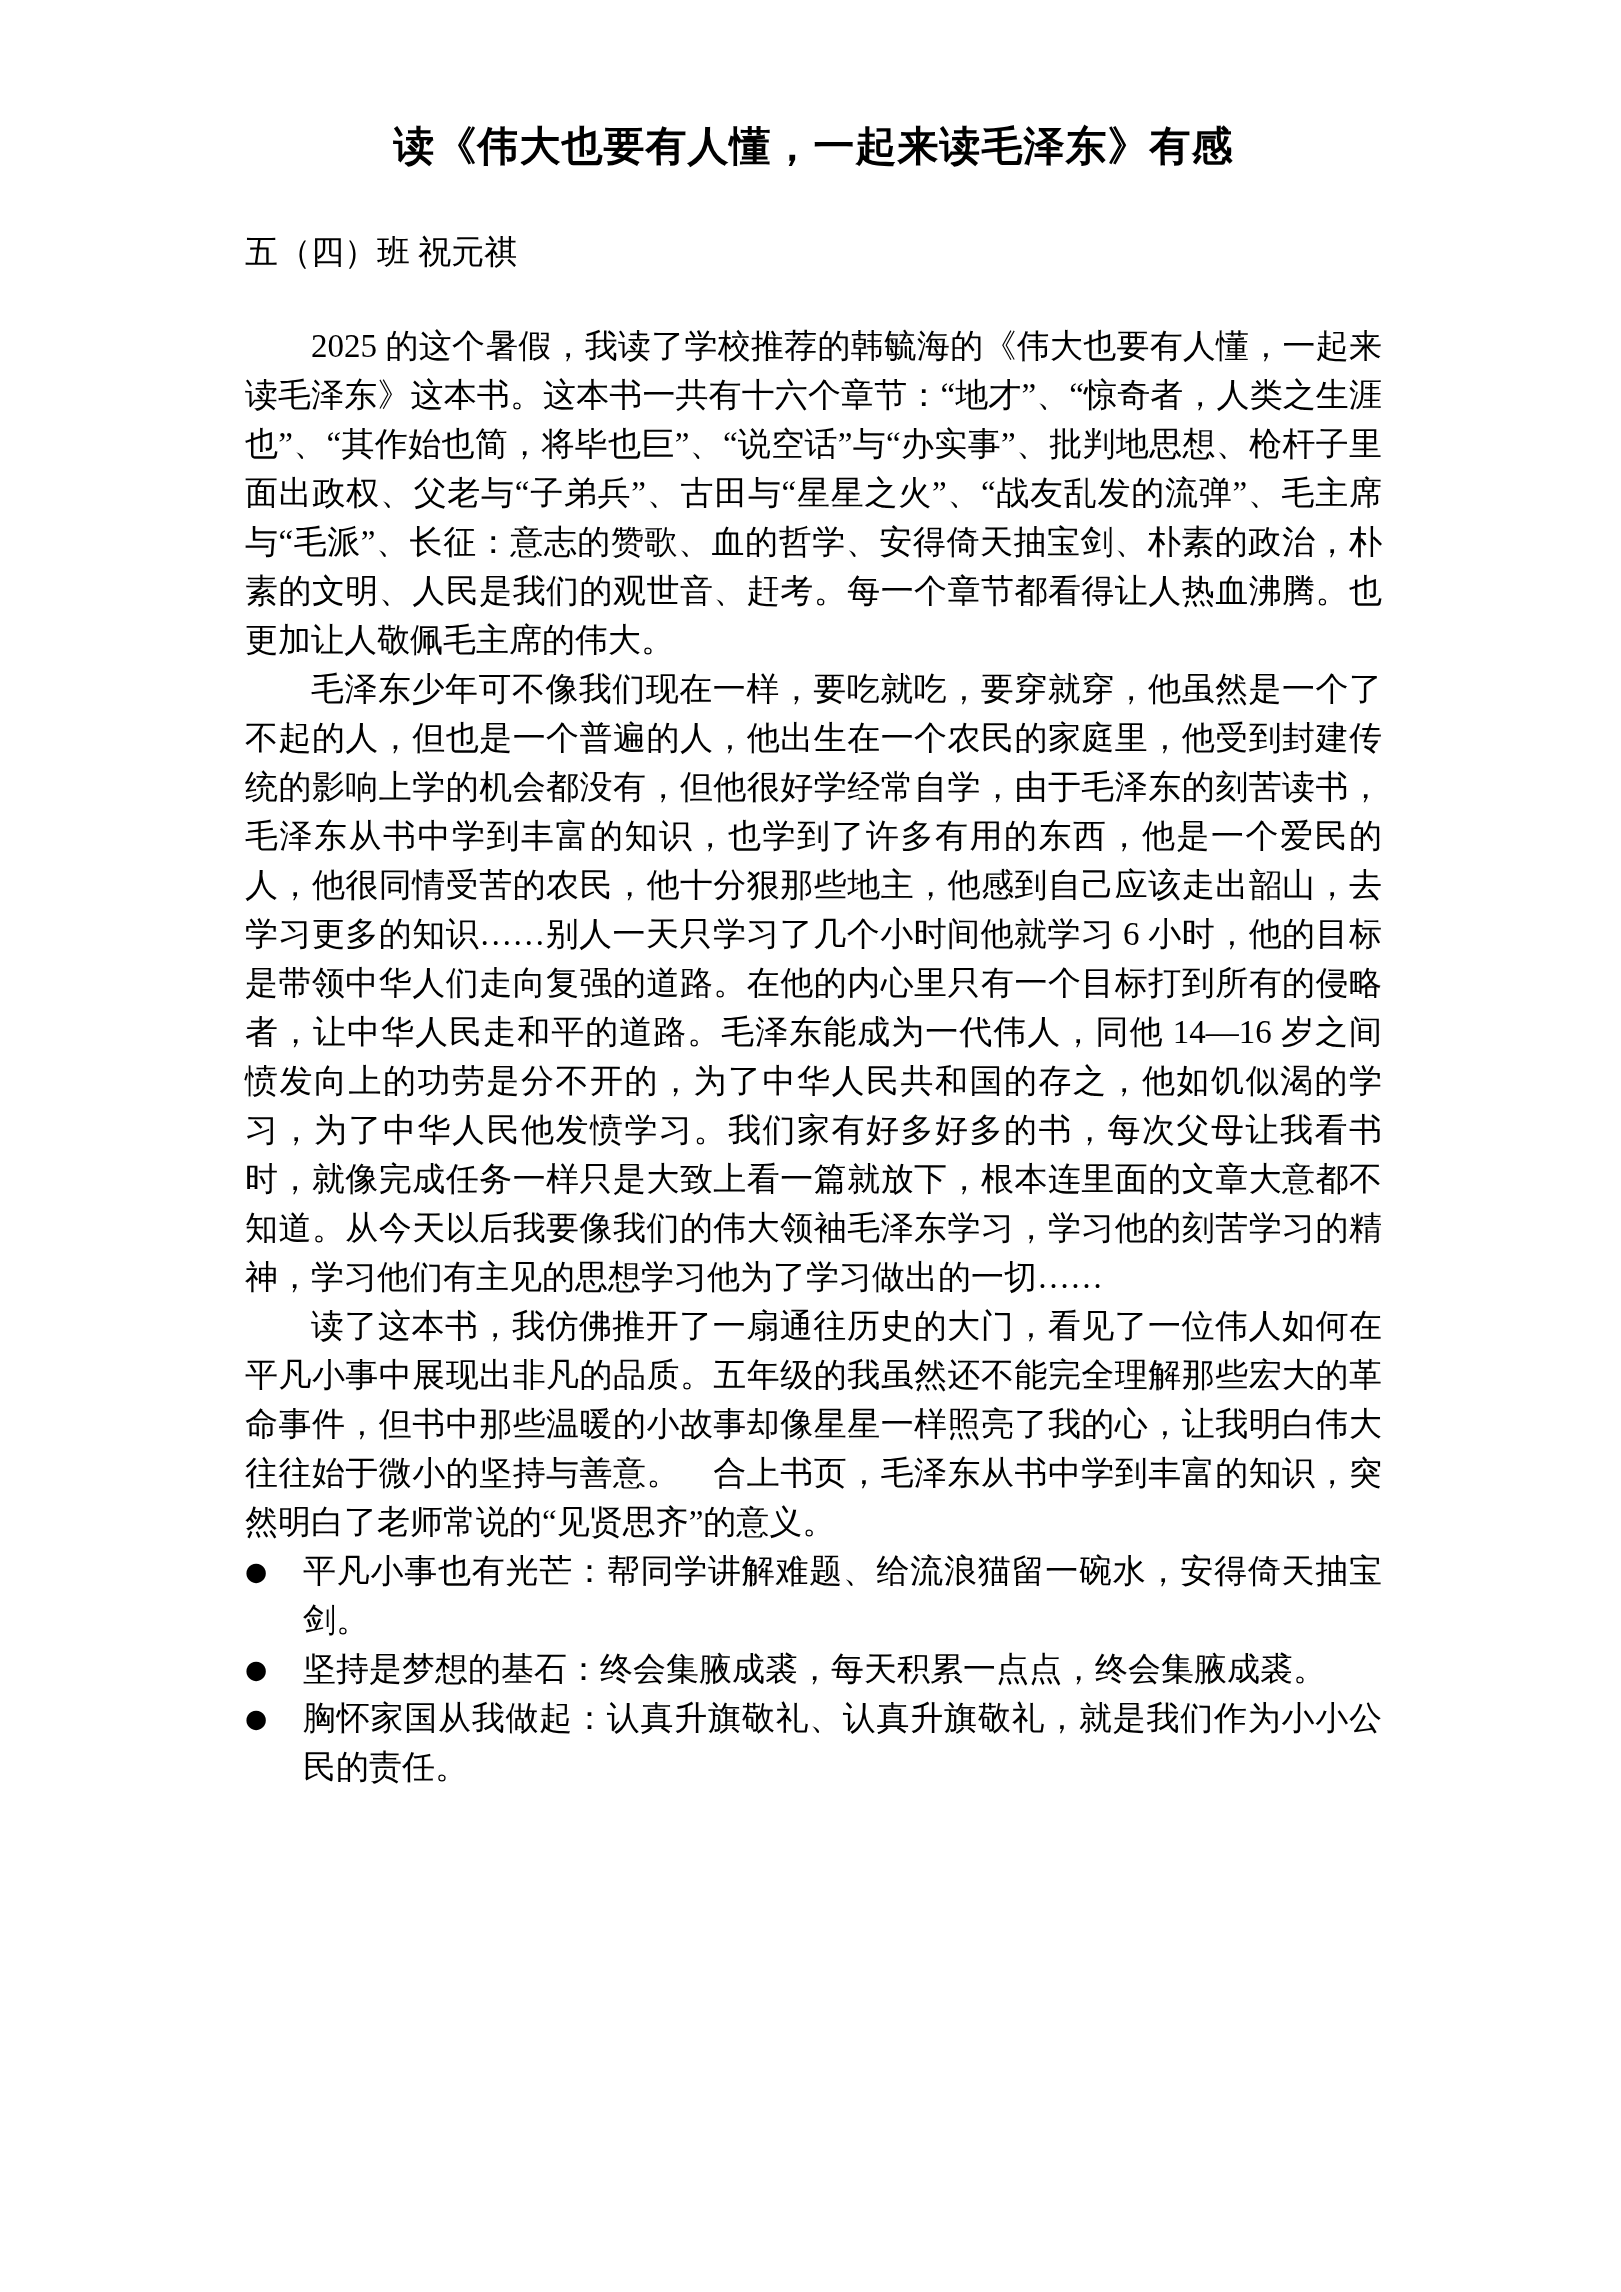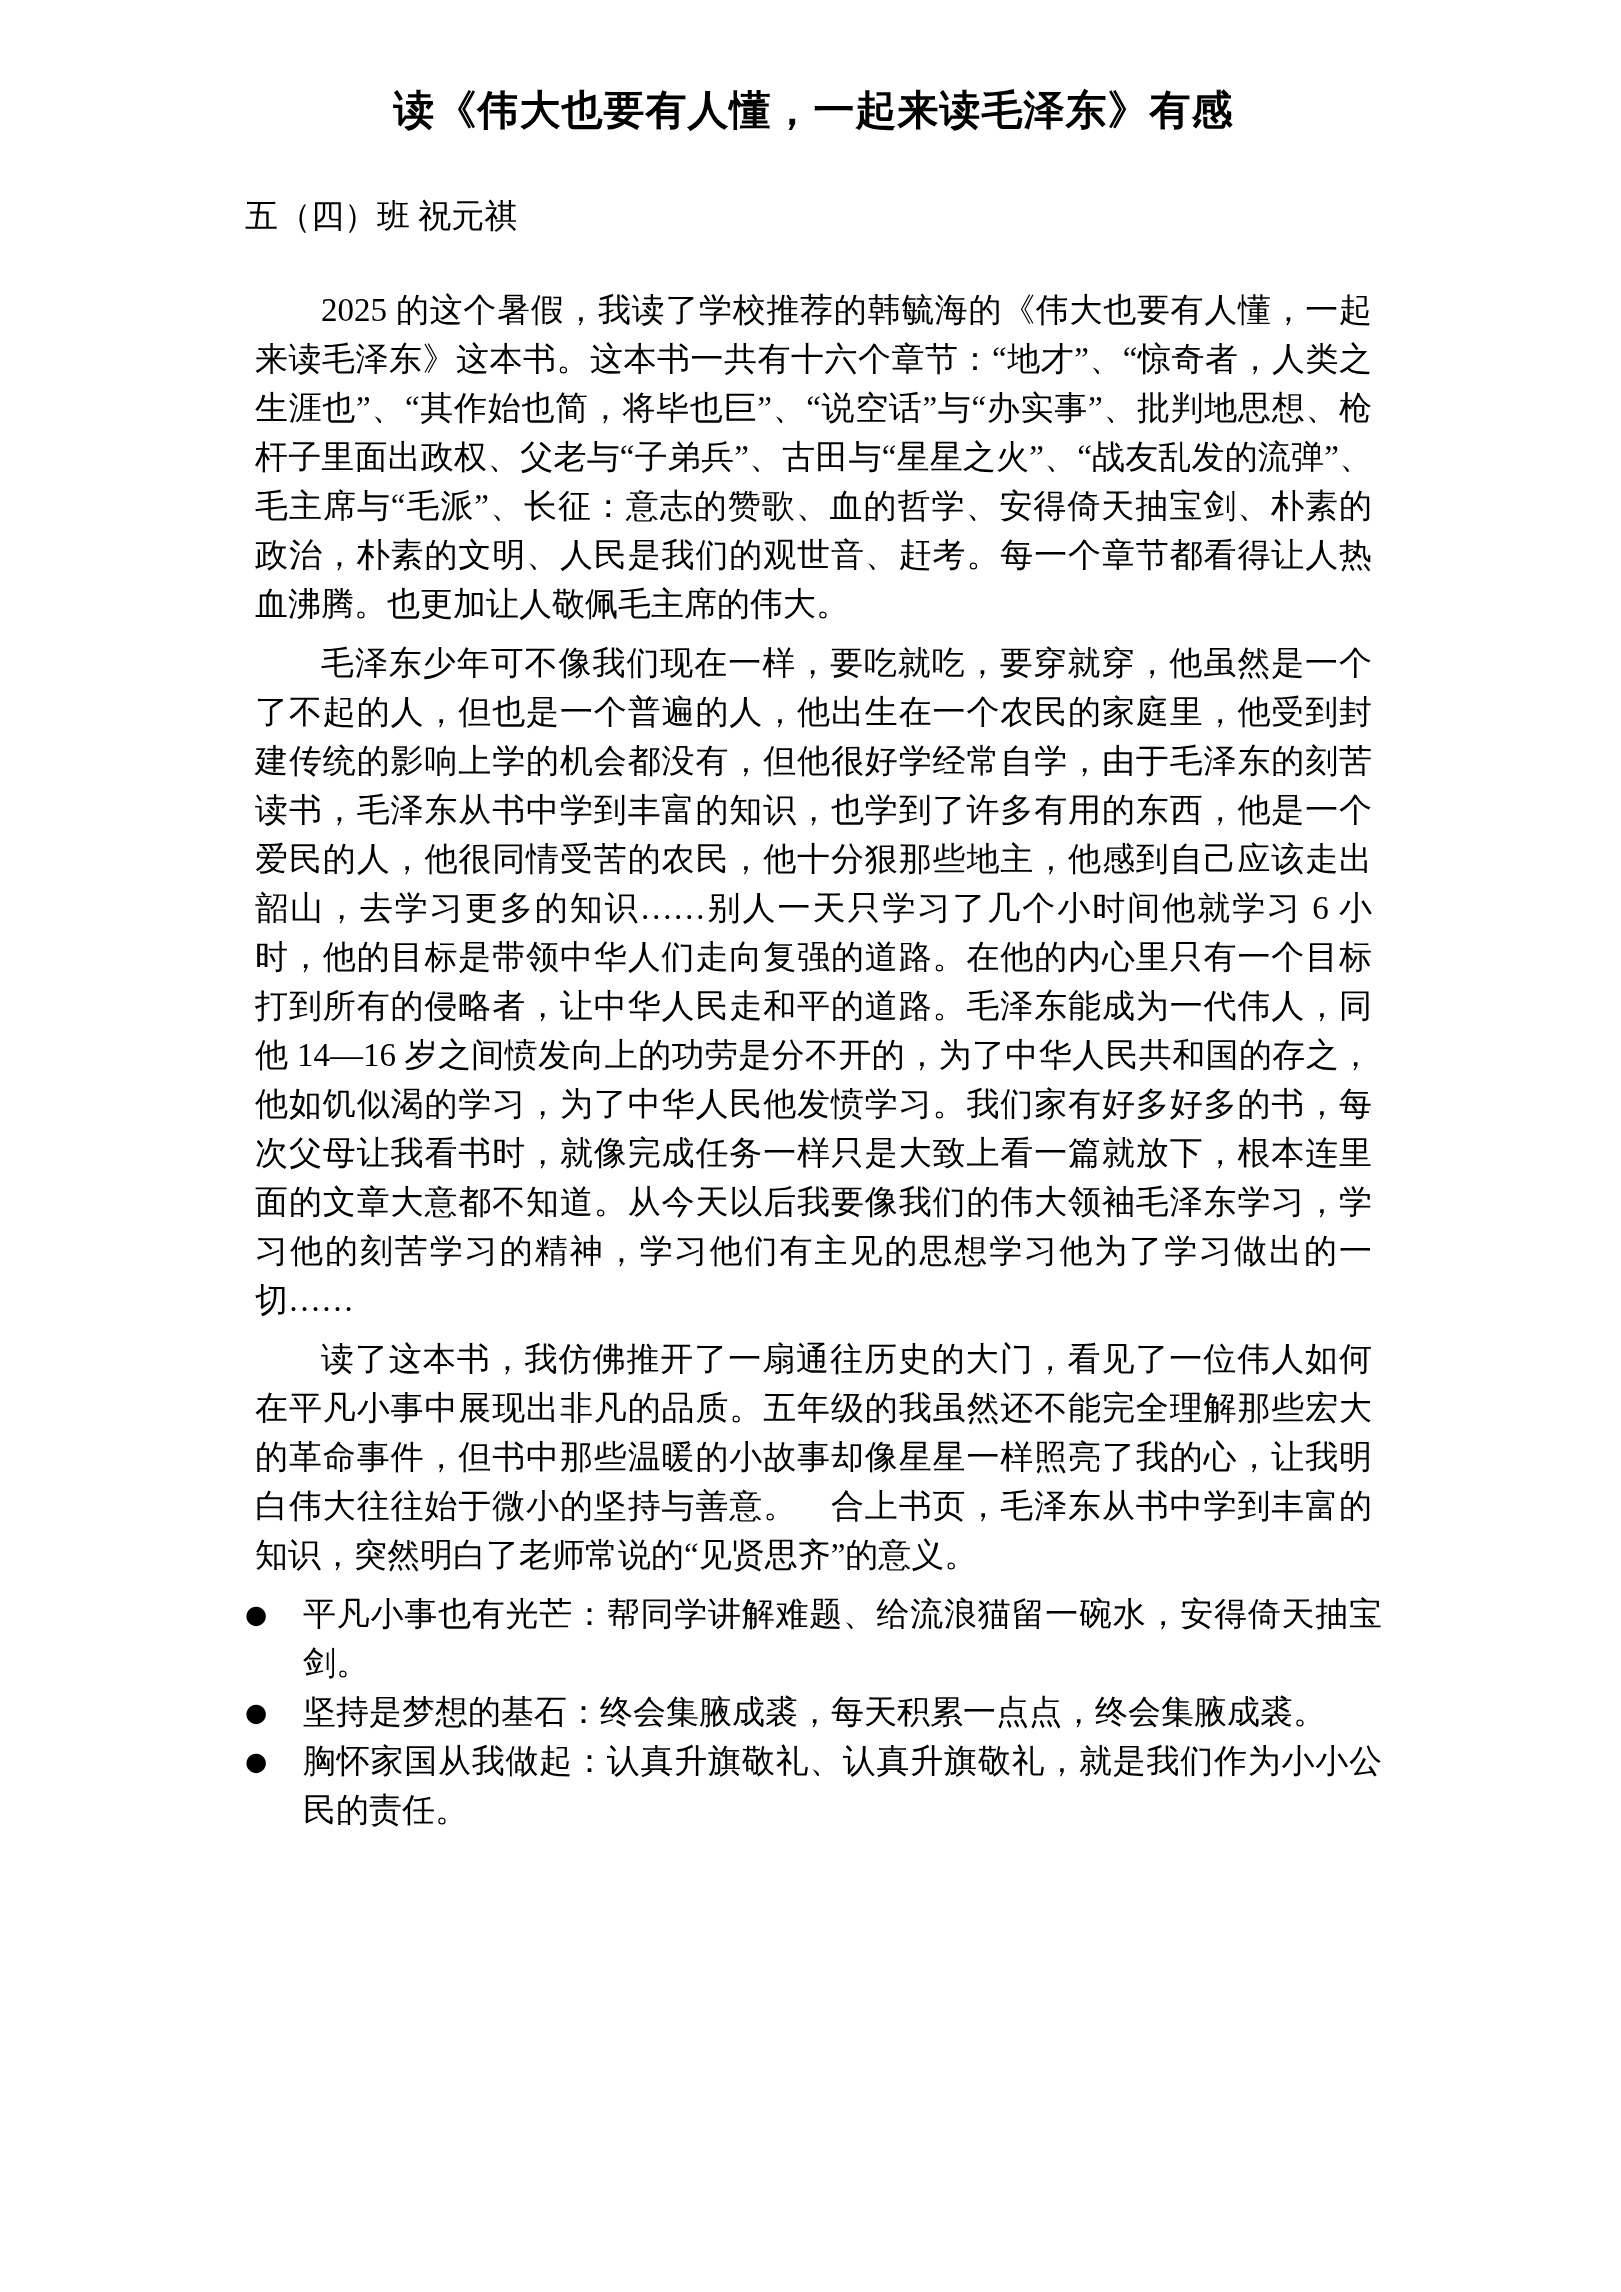--- a/index.html
+++ b/index.html
@@ -7,21 +7,21 @@
     padding: 0;
     background: #ffffff;
   }
   .page {
     position: relative;
     width: 1621px;
     height: 2293px;
     margin: 0 auto;
     background: #ffffff;
     box-sizing: border-box;
-    padding: 80px 239px 0 245px;
+    padding: 116px 239px 0 245px;
     color: #000000;
     font-family: "Liberation Serif", "DejaVu Serif", serif;
     overflow: hidden;
   }
   .doc-title {
     font-family: "DejaVu Sans", "Liberation Sans", sans-serif;
     font-weight: bold;
     font-size: 41px;
     line-height: 61px;
     text-align: center;
@@ -34,21 +34,21 @@
     text-align: left;
     margin-top: 51px;
   }
   .essay-body {
     margin-top: 45px;
     font-size: 33px;
     line-height: 49px;
     text-align: justify;
   }
   .essay-body p {
-    margin: 10px;
+    margin: 0;
     text-indent: 2em;
   }
   ul.bullet-list {
     list-style: none;
     margin: 0;
     padding: 0;
   }
   ul.bullet-list li {
     display: flex;
     align-items: flex-start;

